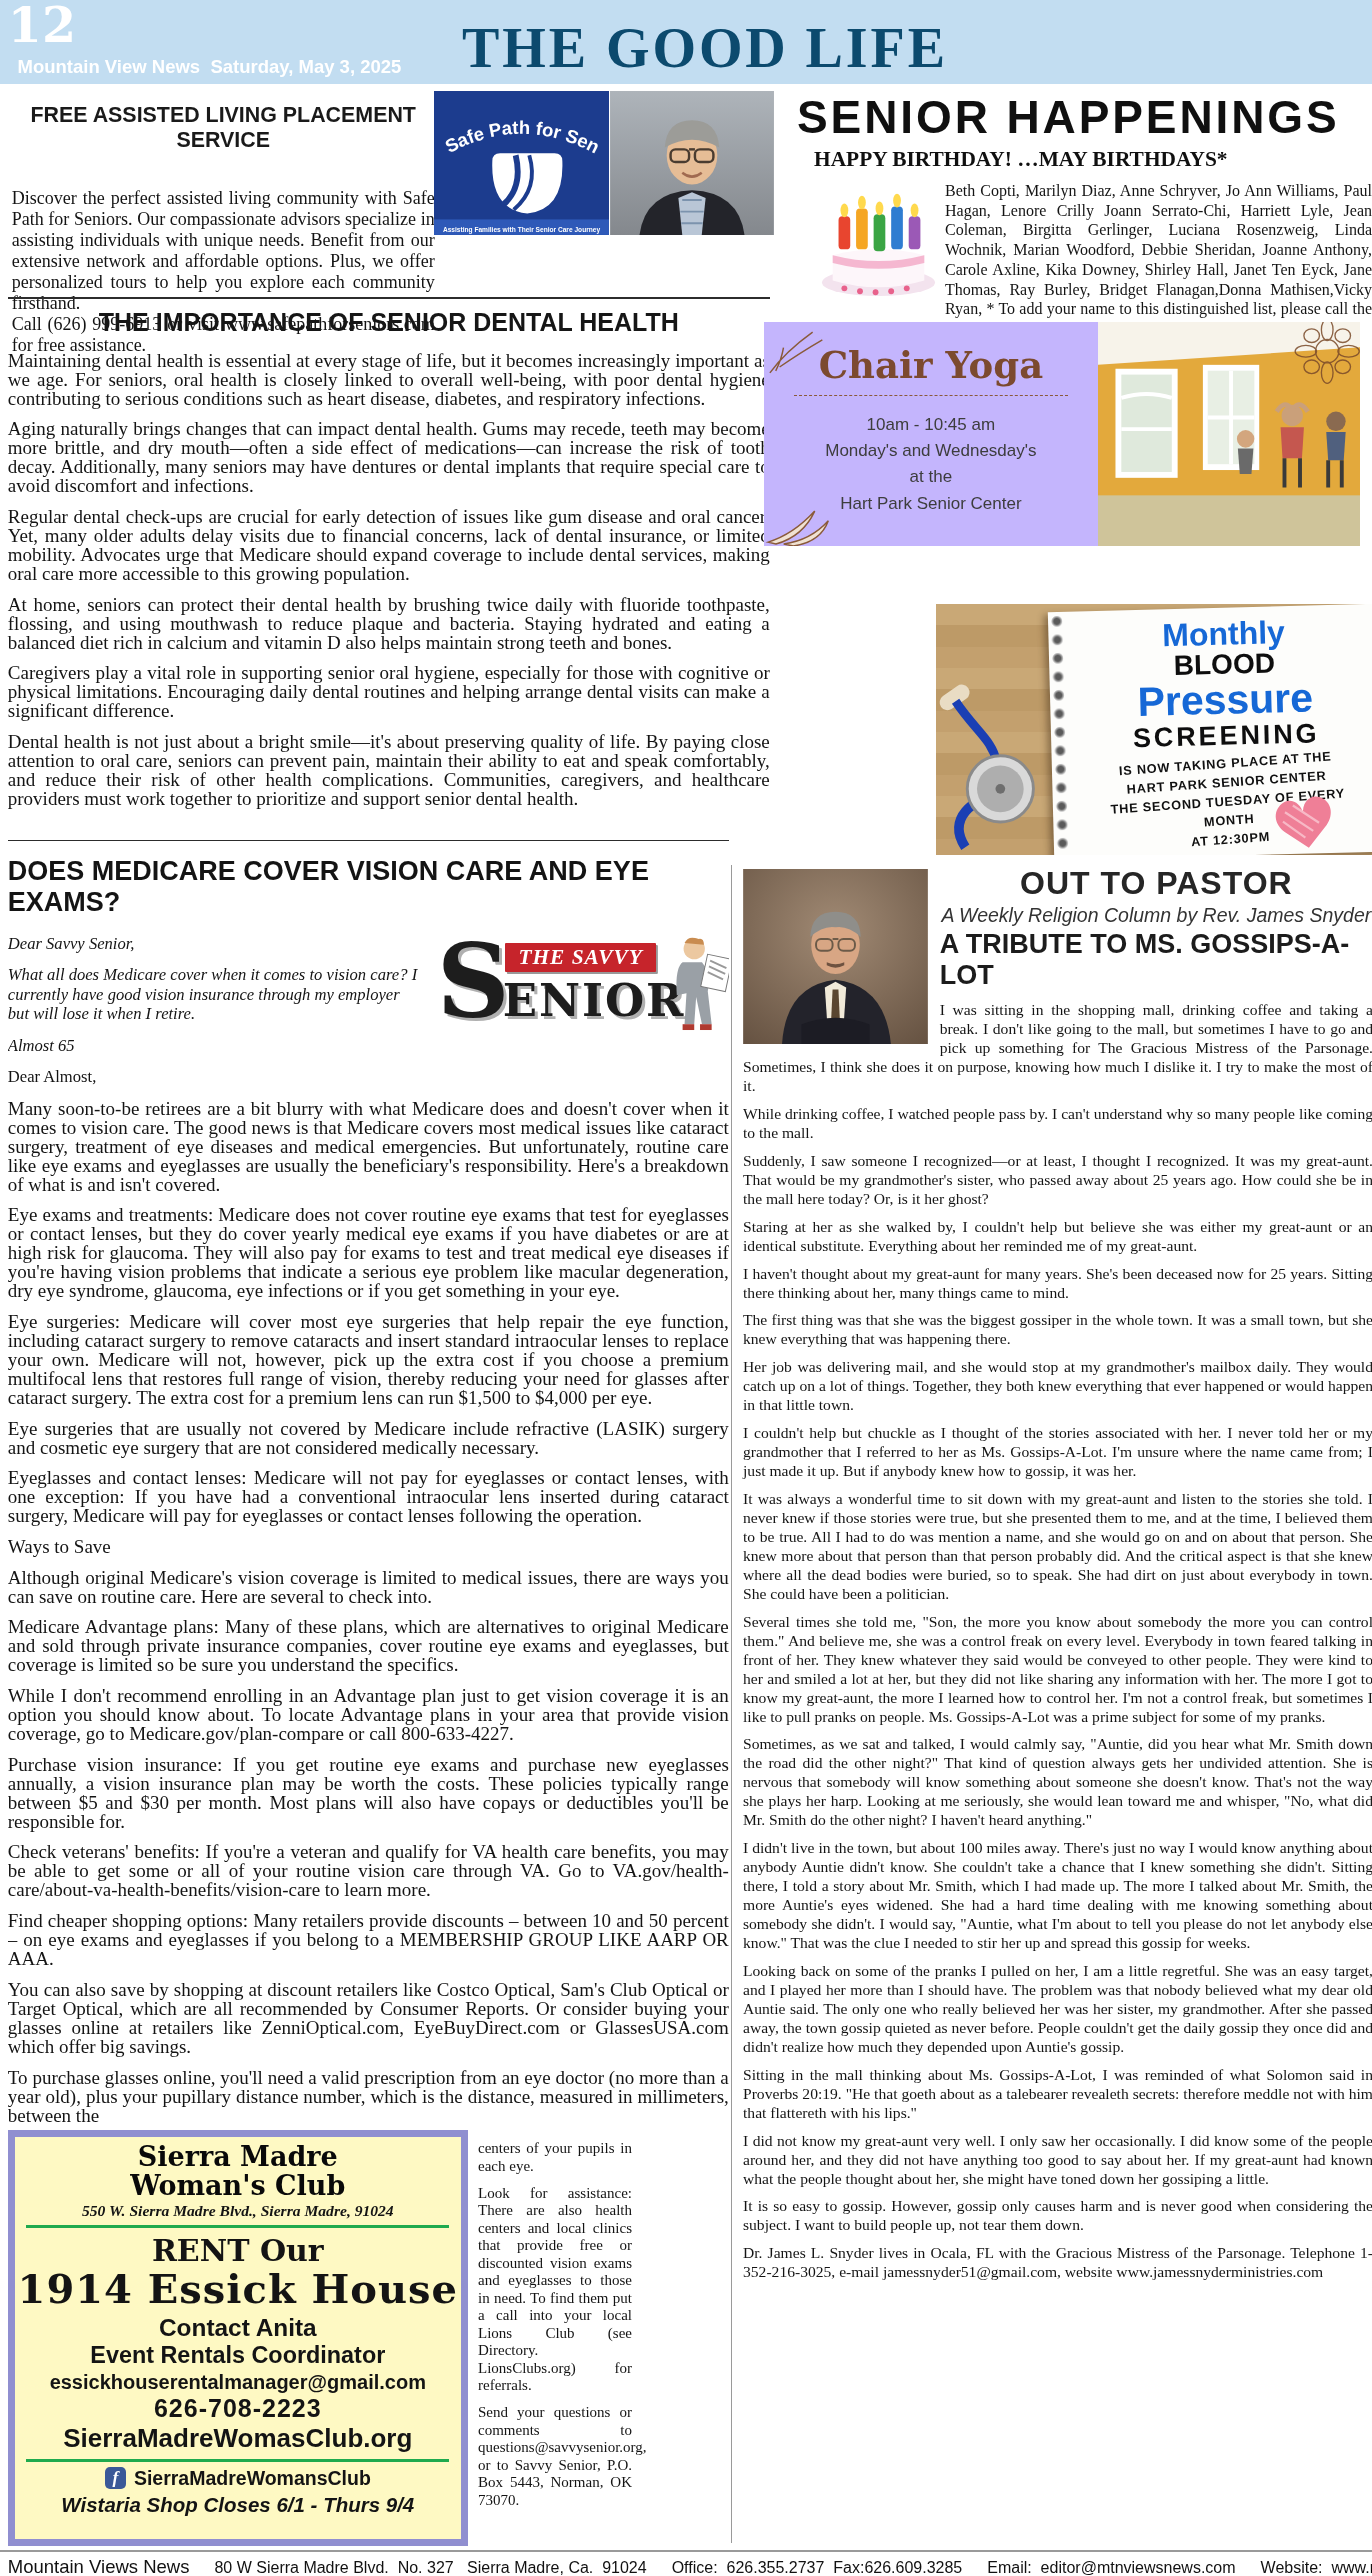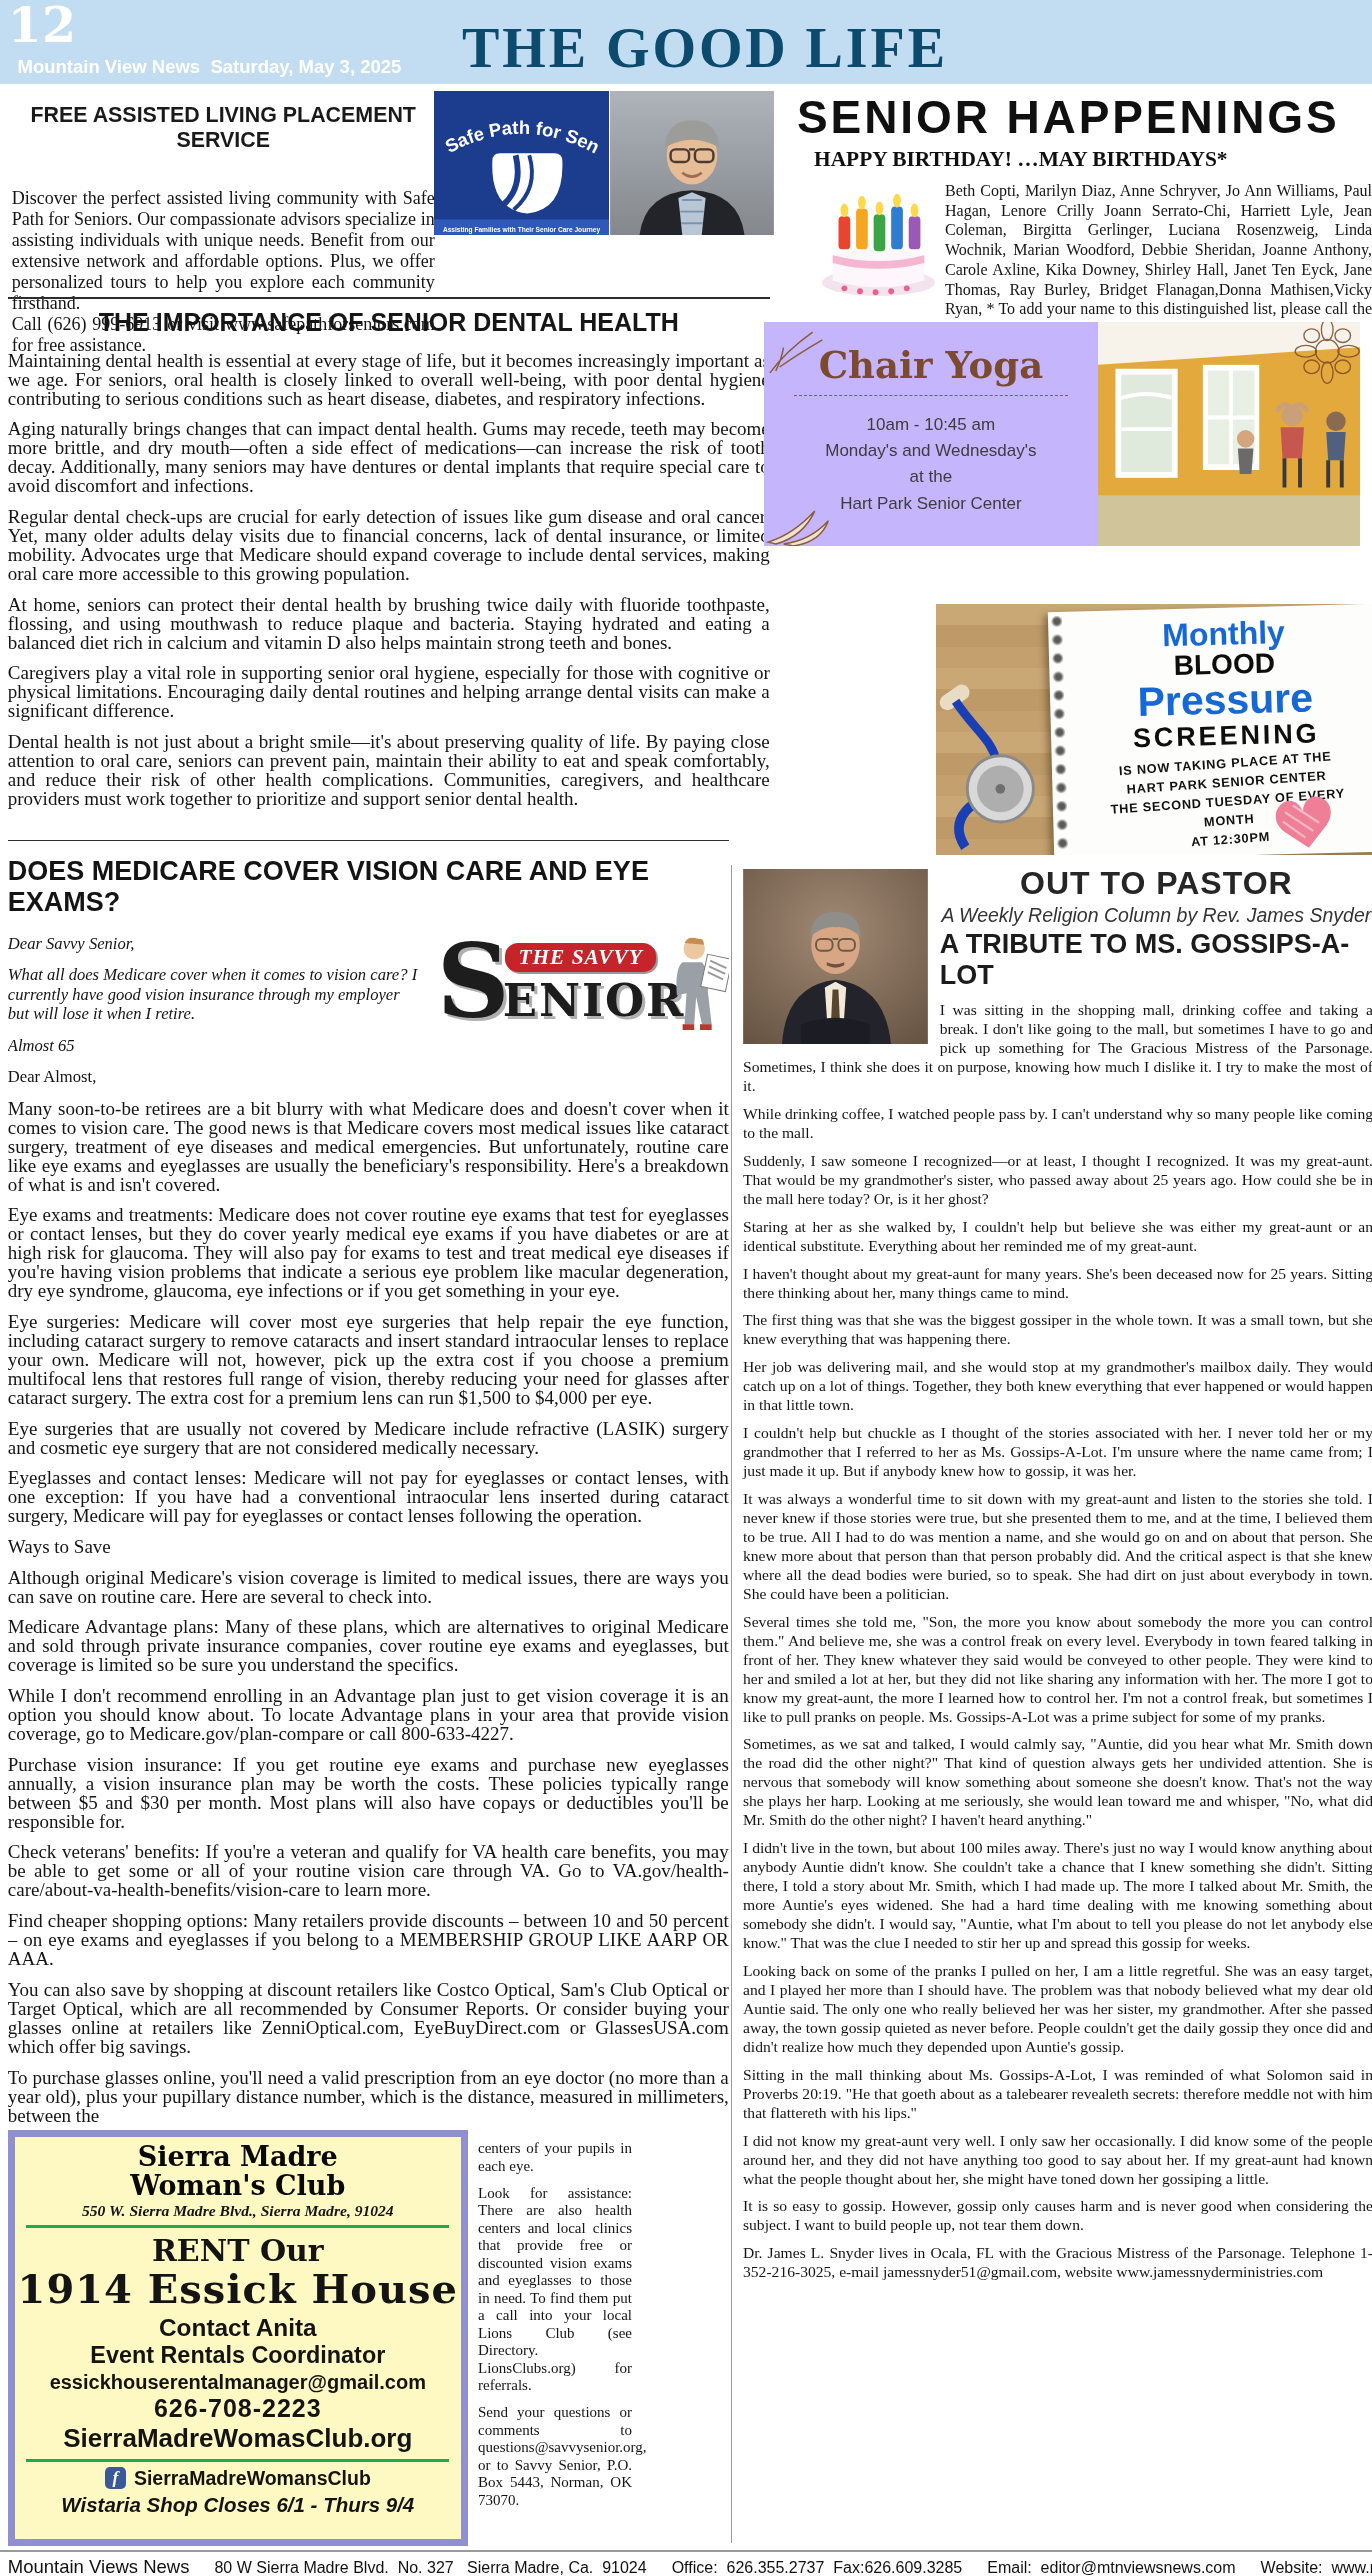--- a/index.html
+++ b/index.html
@@ -52,21 +52,21 @@
   .bp-details{transform:rotate(-2.5deg);margin-top:3.9px}
   .bp-details div{font:bold 12.7px "Liberation Sans",sans-serif;letter-spacing:0.8px;line-height:1.5;color:#101010}
   
   .medicare{left:7.8px;top:840px;width:721px;height:1287px;overflow:hidden;border-top:1.9px solid #2c2c2c;padding-top:15px}
   .medicare h2{font:bold 27px "Liberation Sans",sans-serif;margin:0 0 15.6px;color:#141414}
   .medicare .it{font-style:italic}
   .medicare p.intro{font-size:16.6px;line-height:19.7px;margin:0 0 11.7px}
   .savvy{position:relative;width:292px;height:103px;float:right;margin:1.9px 0 7.8px 17.5px}
   .savvy-s{position:absolute;left:0;top:-13.6px;font:bold 101px "DejaVu Serif",serif;color:#1d1d1d;text-shadow:2.9px 2.9px 0 #b0b0b0}
   .savvy-band{position:absolute;left:68px;top:7.8px;background:#c6242b;color:#fff;
-              font:bold italic 21.4px "Liberation Serif",serif;padding:1.9px 13.6px;border-radius:13px;
+              font:bold italic 21.4px "Liberation Serif",serif;padding:1.9px 13.6px;border-radius:1px;
               box-shadow:1.9px 1.9px 0 #999;letter-spacing:1px}
   .savvy-enior{position:absolute;left:66px;top:39px;font:bold 45px "DejaVu Serif",serif;color:#1d1d1d;
                letter-spacing:1.9px;text-shadow:2.9px 2.9px 0 #b0b0b0}
   .savvy-man{position:absolute;right:-1.9px;top:0}
   
   .pastor{left:743px;top:865px;width:630px}
   .pastor-photo{float:left;width:185px;height:175px;margin:3.9px 11.7px 5.8px 0}
   .pastor-title{font:bold 32px "Liberation Sans",sans-serif;text-align:center;color:#262626;letter-spacing:1px}
   .pastor-sub{font:italic 19.5px "Liberation Sans",sans-serif;text-align:center;color:#333;margin:1.9px 0}
   .pastor-head{font:bold 27px "Liberation Sans",sans-serif;text-align:left;color:#1c1c1c;margin-bottom:9.7px}

